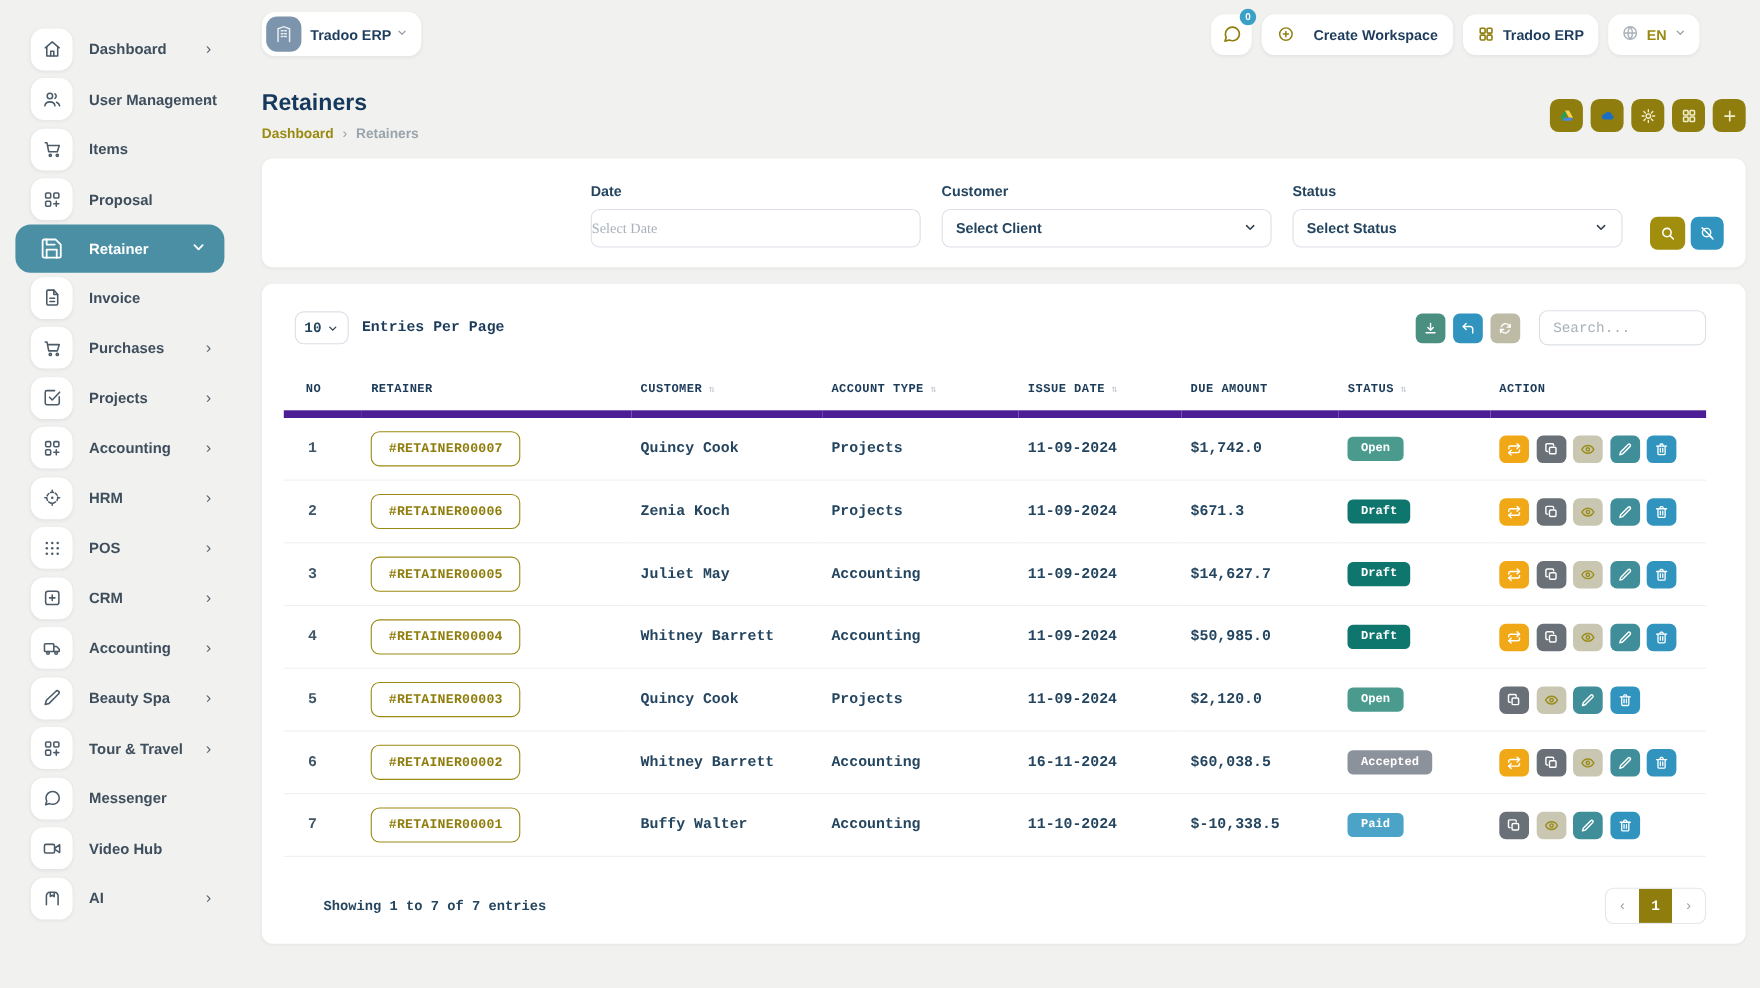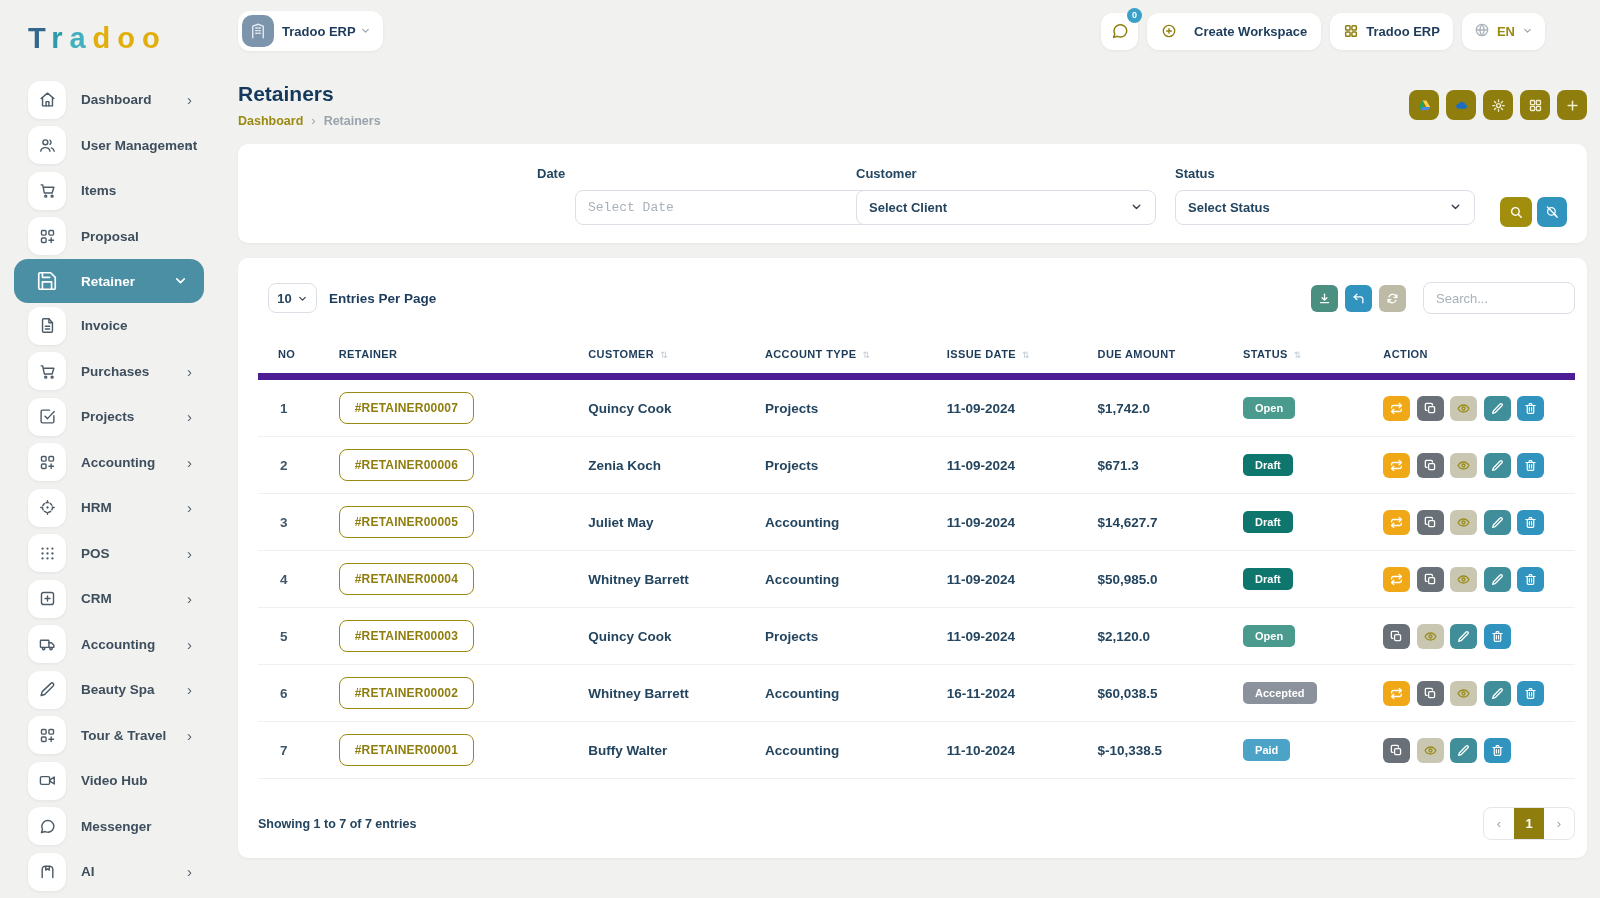--- a/index.html
+++ b/index.html
@@ -62,33 +62,33 @@
   
   .filter-card { margin-top:16px; background:#fff; border-radius:10px; height:99px; display:flex;
     align-items:flex-start; padding:22px 20px 0 20px; box-shadow:0 1px 3px rgba(40,60,80,.05); }
   .fgroup { width:300px; margin-left:19px; }
   .fgroup.first { margin-left:auto; }
   .flabel { font-size:13px; font-weight:600; color:#24455f; margin-bottom:9px; }
   .fctrl { height:35px; border:1px solid #dbe0e6; border-radius:8px; background:#fff; display:flex;
     align-items:center; padding:0 12px; font-size:13px; cursor:pointer; }
   .fctrl .val { color:#24455f; font-weight:600; }
   .fctrl .chev { margin-left:auto; color:#33414e; } .fctrl .chev svg{width:13px;height:13px;}
-  input.fctrl-input { width:100%; height:35px; border:1px solid #dbe0e6; border-radius:8px; padding:0 12px;
-    font-size:13px; font-family:Liberation Mono, monospace; color:#24455f; outline:none;margin-left:38px; }
+  input.fctrl-input { width:100%; height:35px; border:1px solid #dbe0e6; border-radius:8px; padding:0 0;
+    font-size:13px; font-family:Liberation Serif, serif; color:#24455f; outline:none; }
   input.fctrl-input::placeholder { color:#a8b0b9; }
   .fbuttons { display:flex; gap:5px; margin-left:25px; margin-top:31px; }
   .f-search { width:32px; height:30px; border-radius:7px; background:#a18e0c; color:#fff; display:flex;
     align-items:center; justify-content:center; cursor:pointer; }
   .f-clear { width:30px; height:30px; border-radius:7px; background:#3094bf; color:#fff; display:flex;
     align-items:center; justify-content:center; cursor:pointer; }
   .f-search svg,.f-clear svg { width:14px; height:14px; }
 
   
-  .main-card { margin-top:15px; background:#fff; border-radius:10px; padding:24px 12px 18px 20px;
-    box-shadow:0 1px 3px rgba(40,60,80,.05); min-height:595px; }
+  .main-card { margin-top:15px; background:#fff; border-radius:10px; padding:24px 36px 18px 20px;
+    box-shadow:0 1px 3px rgba(40,60,80,.05); min-height:595px;font-family:Liberation Mono, monospace; }
   .controls { display:flex; align-items:center; }
   .entries-select { width:49px; height:30px; border:1px solid #dbe0e6; border-radius:8px; display:flex;
     align-items:center; justify-content:center; gap:5px; font-size:13px; font-weight:600; color:#24455f;
     margin-left:10px; cursor:pointer; }
   .entries-select svg { width:11px; height:11px; color:#33414e; }
   .entries-label { margin-left:12px; font-size:13.5px; font-weight:700; color:#1d3c5c; }
   .tbl-tools { margin-left:auto; display:flex; align-items:center; gap:7px; }
   .tool-btn { width:27px; height:27px; border-radius:6px; display:flex; align-items:center; justify-content:center;
     color:#fff; cursor:pointer; }
   .tool-btn svg { width:13px; height:13px; }
@@ -111,21 +111,21 @@
   .badge { display:inline-block; padding:5px 12px; border-radius:5px; font-size:11px; font-weight:600; color:#fff; }
   .st-open { background:#4a9b8e; } .st-draft { background:#0f766e; }
   .st-accepted { background:#8c929b; } .st-paid { background:#4ba3c8; }
   .act-wrap { display:flex; gap:6.5px; }
   .act-btn { width:27px; height:25px; border-radius:6px; display:flex; align-items:center; justify-content:center;
     color:#fff; cursor:pointer; }
   .act-btn svg { width:13px; height:13px; }
   .act-convert { background:#f0a816; } .act-copy { background:#6a7077; }
   .act-view { background:#c9c6b2; color:#9a8d1c; } .act-edit { background:#3f8e99; } .act-del { background:#3094bf; }
 
-  .tfoot { display:flex; align-items:center; margin-top:28px; }
+  .tfoot { display:flex; align-items:center; margin-top:28px;margin-left:36px; }
   .showing { font-size:12.5px; font-weight:600; color:#24455f; }
   .pager { margin-left:auto; display:flex; border:1px solid #e3e6ea; border-radius:8px; overflow:hidden; background:#fff; }
   .pg-cell { width:30px; height:31px; display:flex; align-items:center; justify-content:center; font-size:13px;
     color:#9aa4ad; cursor:pointer; }
   .pg-cell.active { background:#8f7e0d; color:#fff; font-weight:600; }
 </style>
 </head>
 <body>
 
 <svg width="0" height="0" style="position:absolute">
@@ -343,21 +343,20 @@
     </symbol>
   <symbol id="i-building" viewBox="0 0 24 24">
       <g fill="none" stroke="currentColor" stroke-width="1.8" stroke-linecap="round">
         <path d="M5 21V5.5L12 3l7 2.5V21"></path>
         <path d="M9 8h2M13 8h2M9 11.5h2M13 11.5h2M9 15h2M13 15h2"></path>
       </g>
     </symbol>
 </svg>
 
 <div class="sidebar">
-  <div class="logo"><span class="lt0">T</span><span class="lt1">r</span><span class="lt2">a</span><span class="lt3">d</span><span class="lt4">o</span><span class="lt5">o</span></div>
   <div class="nav">
     <div class="sb-item">
       <span class="sb-ic">
           <svg>
             <use href="#i-home"></use>
           </svg>
         </span>
       <span class="sb-label">Dashboard</span>
       <span class="sb-arrow">›</span>
     </div>
@@ -482,32 +481,32 @@
           <svg>
             <use href="#i-gridplus"></use>
           </svg>
         </span>
       <span class="sb-label">Tour &amp; Travel</span>
       <span class="sb-arrow">›</span>
     </div>
     <div class="sb-item">
       <span class="sb-ic">
           <svg>
+            <use href="#i-chat"></use>
+          </svg>
+        </span>
+      <span class="sb-label">Messenger</span>
+    </div>
+    <div class="sb-item">
+      <span class="sb-ic">
+          <svg>
             <use href="#i-video"></use>
           </svg>
         </span>
       <span class="sb-label">Video Hub</span>
-    </div>
-    <div class="sb-item">
-      <span class="sb-ic">
-          <svg>
-            <use href="#i-chat"></use>
-          </svg>
-        </span>
-      <span class="sb-label">Messenger</span>
     </div>
     <div class="sb-item">
       <span class="sb-ic">
           <svg>
             <use href="#i-ai"></use>
           </svg>
         </span>
       <span class="sb-label">AI</span>
       <span class="sb-arrow">›</span>
     </div>

